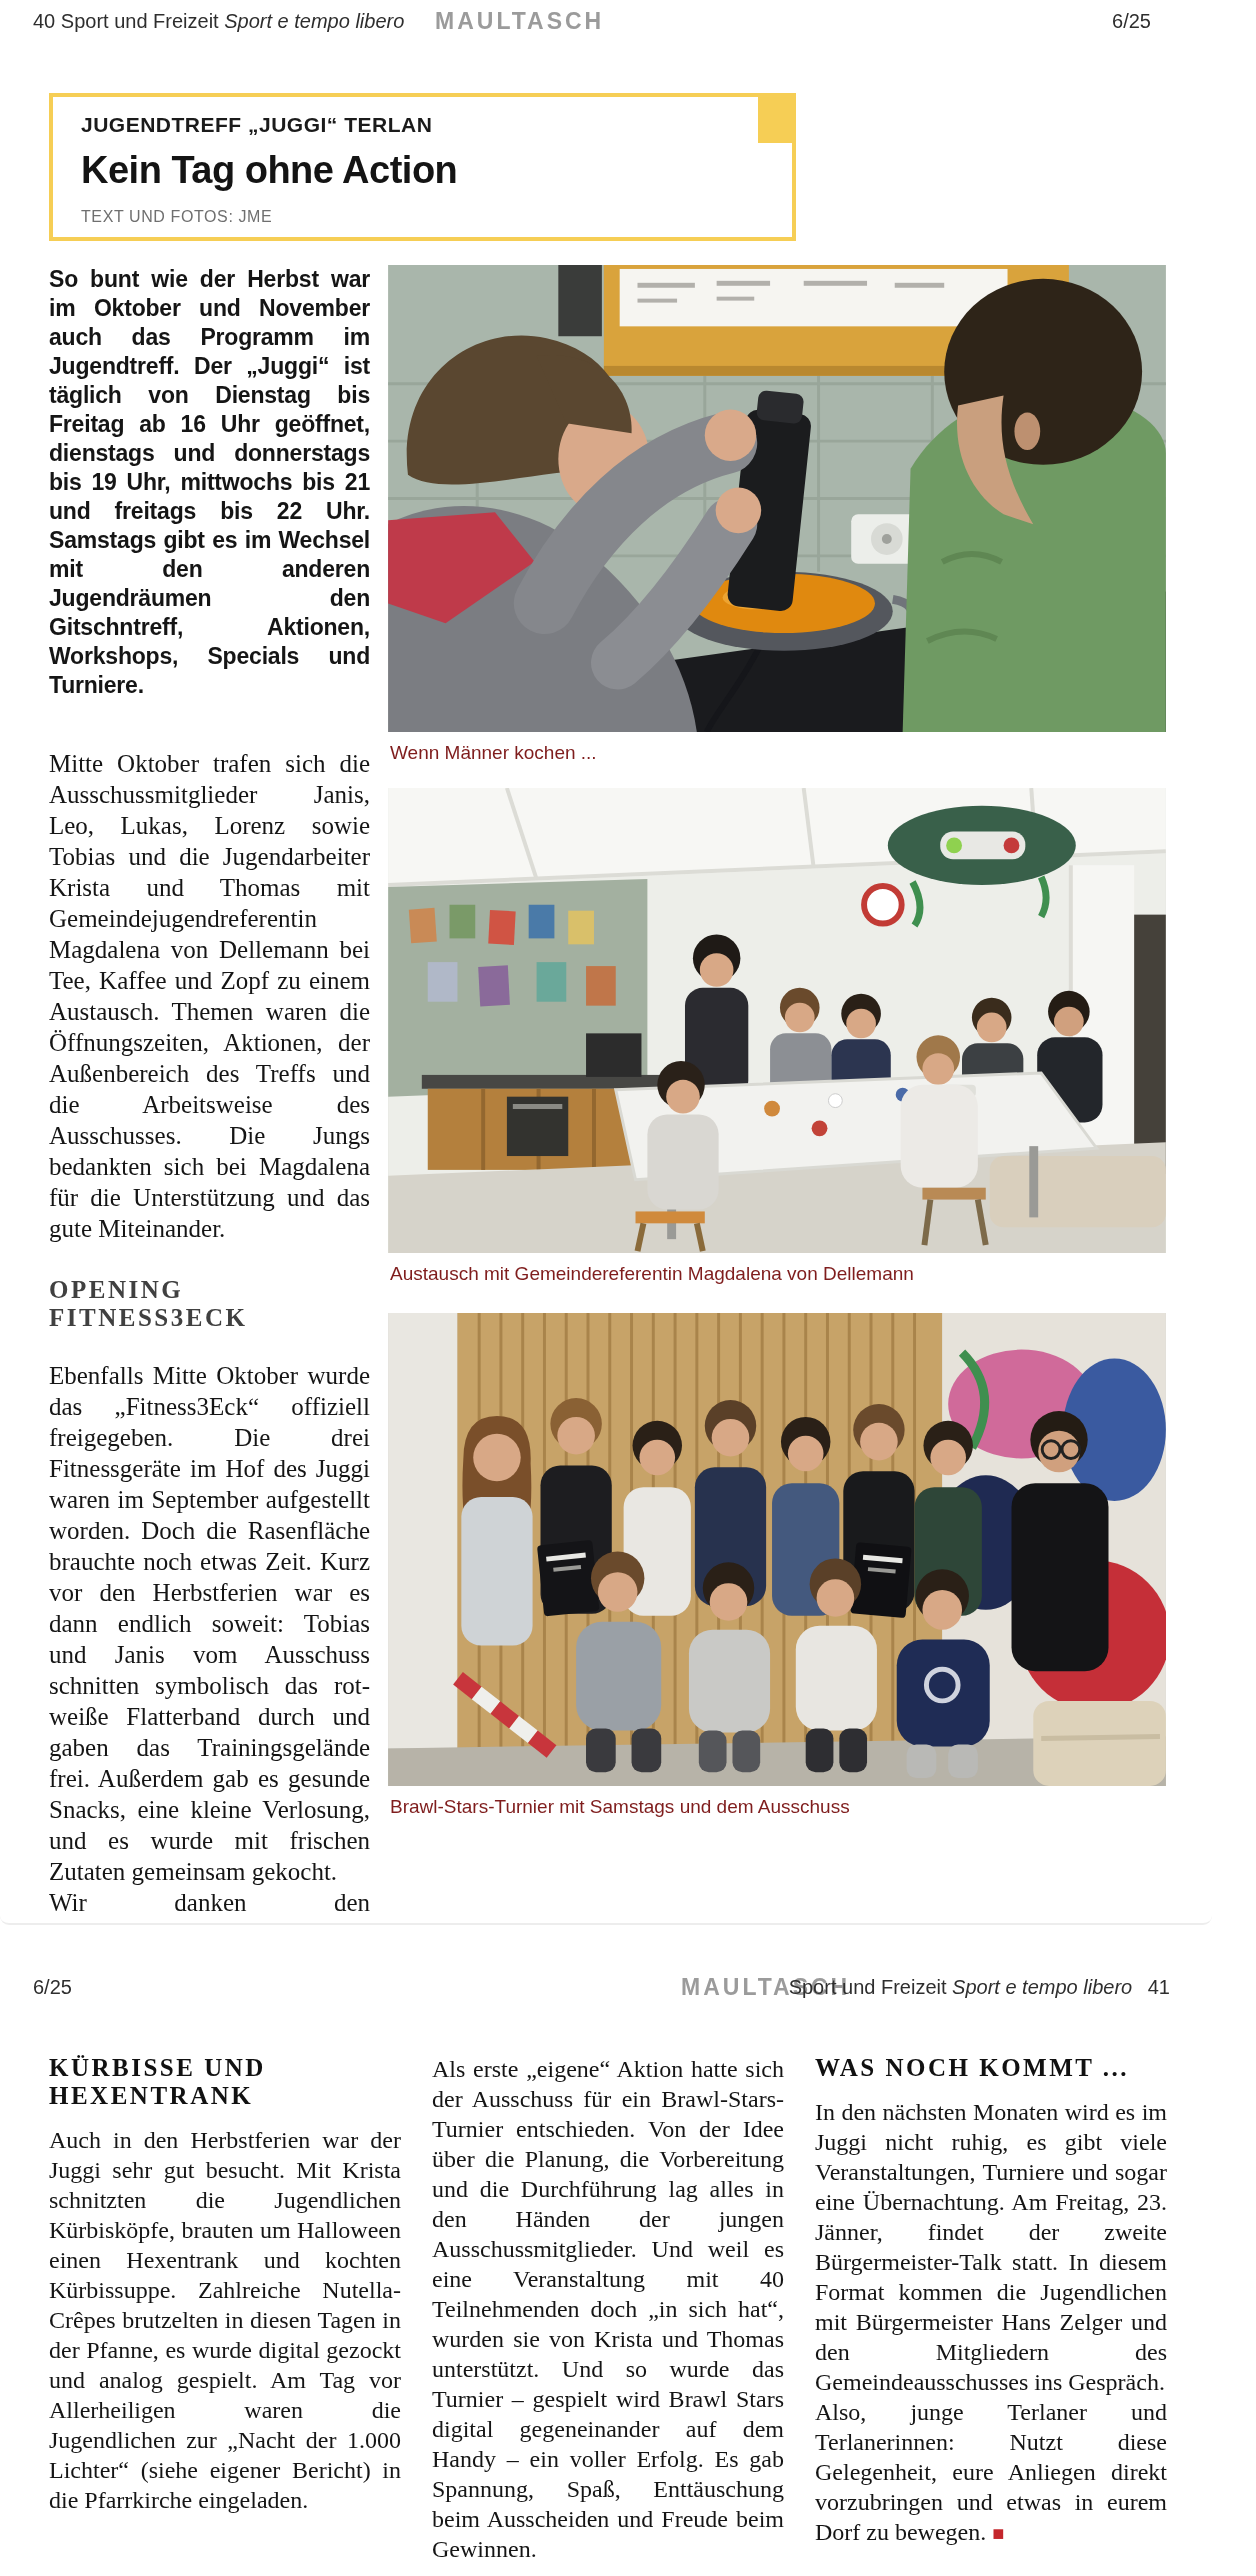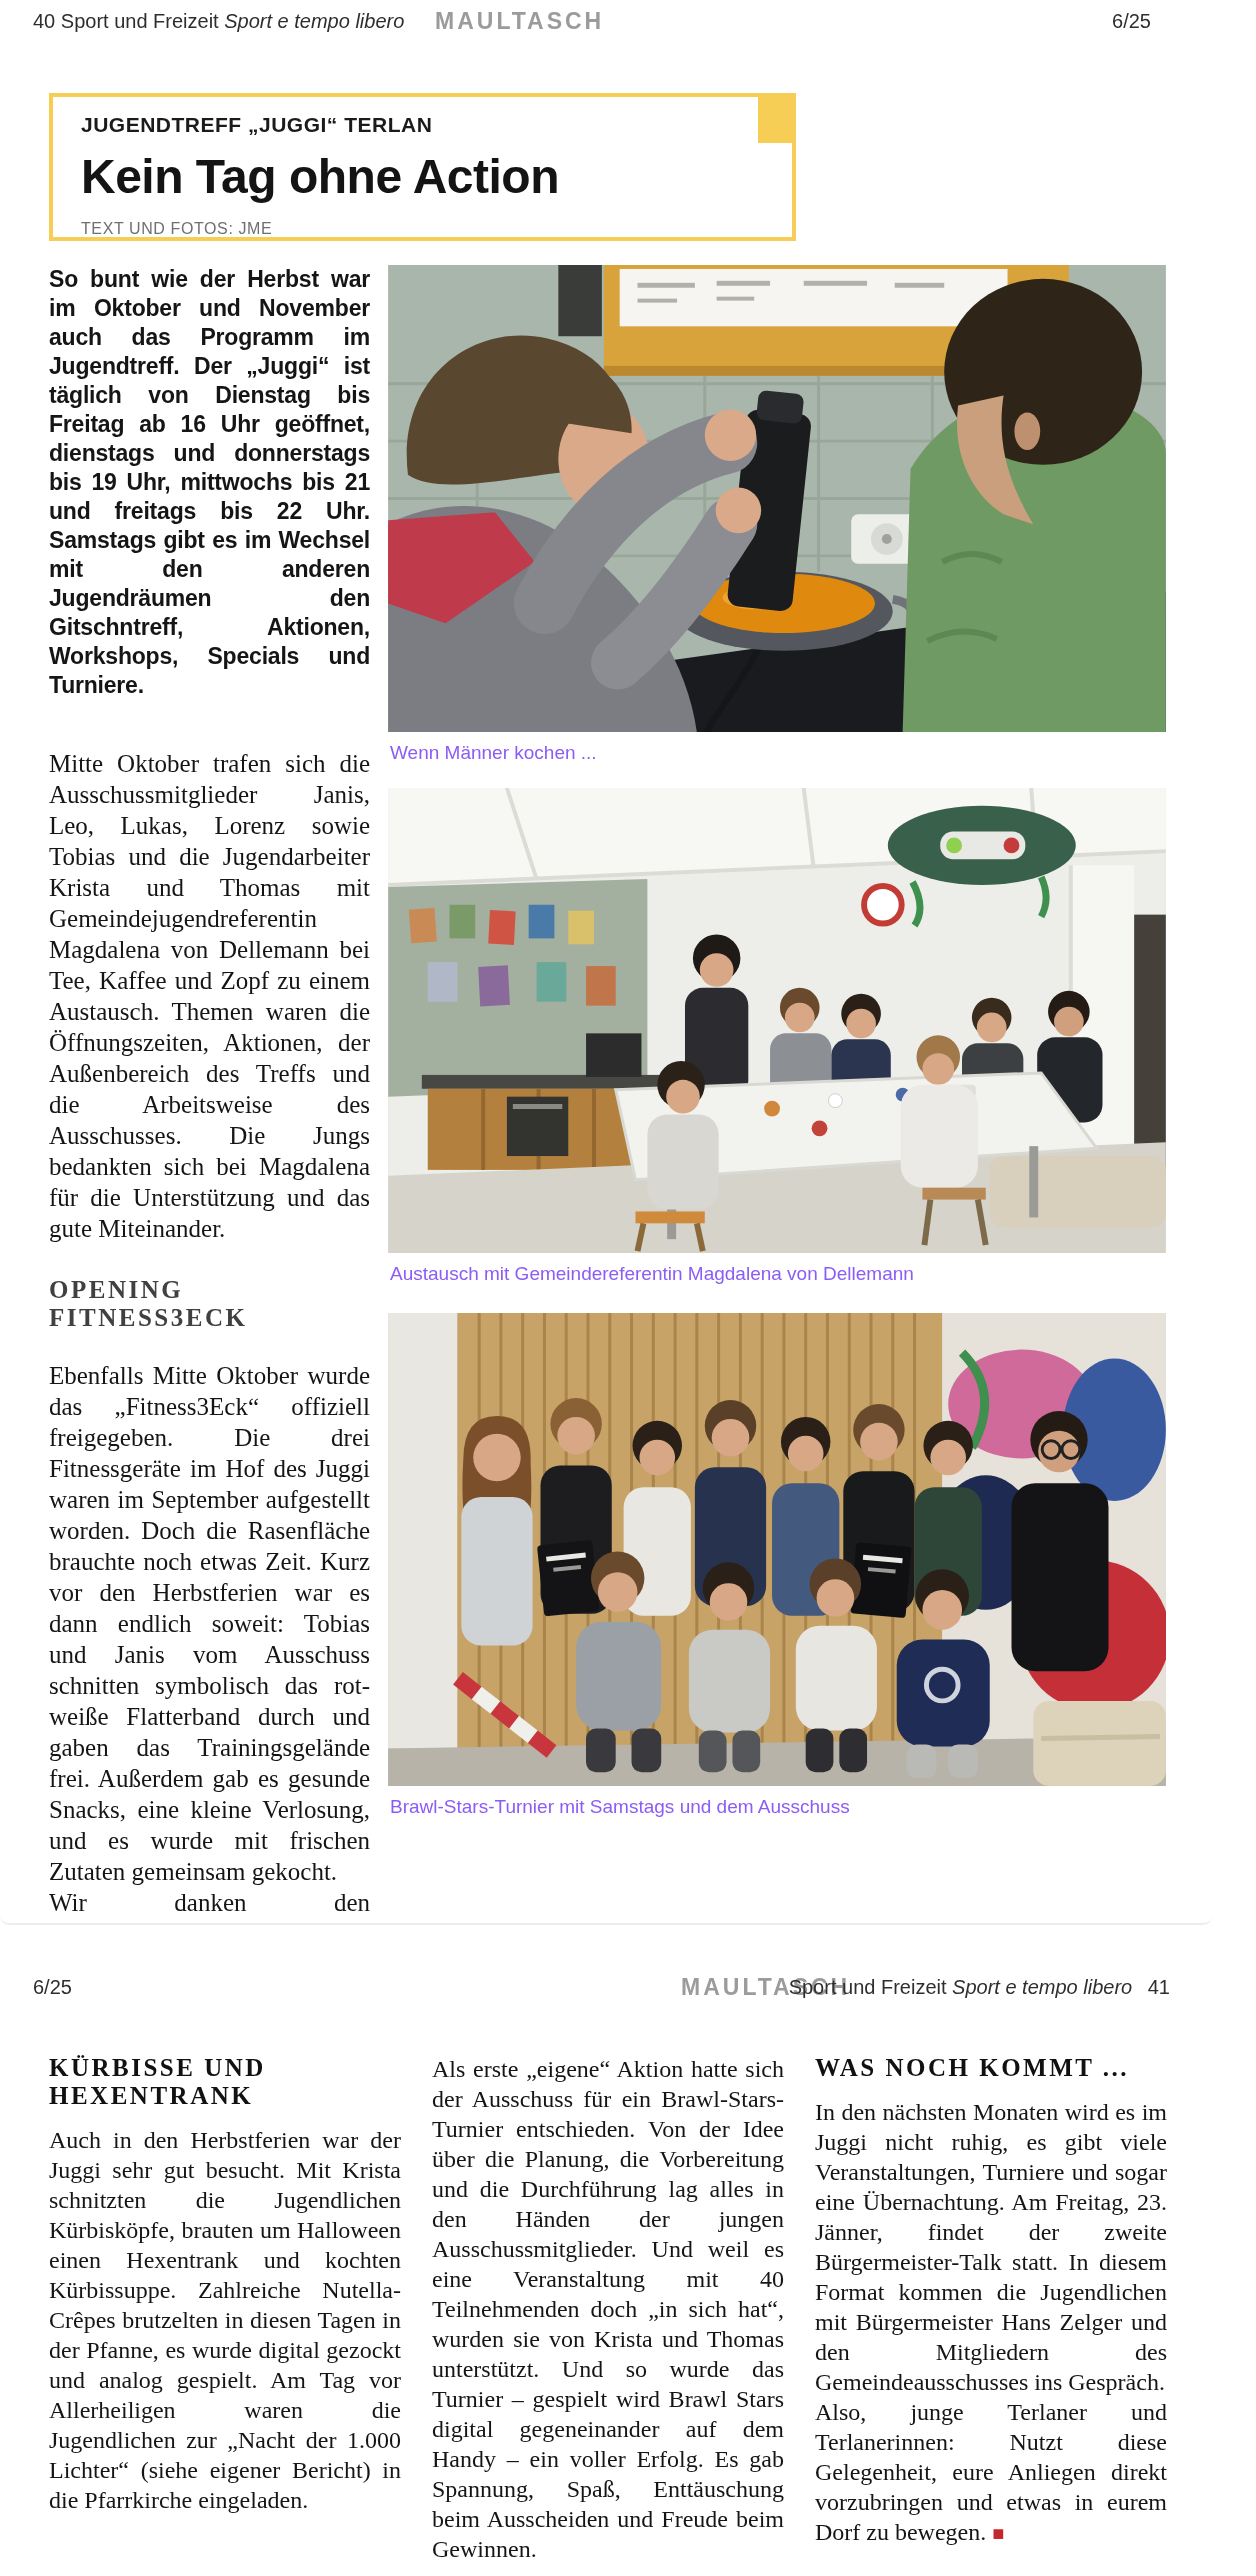--- a/index.html
+++ b/index.html
@@ -17,41 +17,41 @@
   .runhead .right{position:absolute;right:61px;top:10px;}
   #page2 .right{right:42px;}
   .ital{font-style:italic;}
   .pgnum{margin-left:10px;}
 
   
   .titlebox{position:relative;margin:49px 0 0 49px;width:747px;height:148px;box-sizing:border-box;
             border:4px solid #f6ce55;padding:16px 12px 0 28px;background:#fff;}
   .titlebox .cornersq{position:absolute;top:0;right:0;width:34px;height:46px;background:#f6ce55;}
   .kicker{font-size:21px;font-weight:bold;letter-spacing:0.5px;color:#1b1b1b;}
-  .headline{margin-top:12px;font-size:48px;font-weight:bold;letter-spacing:-0.5px;color:#141414;}
+  .headline{margin-top:12px;font-size:38px;font-weight:bold;letter-spacing:-0.5px;color:#141414;}
   .byline{margin-top:16px;font-size:16px;letter-spacing:0.6px;color:#6f6f6f;}
 
   
   .content1{display:flex;gap:18px;margin:24px 46px 0 49px;}
   .leftcol{width:366px;}
   .rightcol{width:778px;}
 
   .lead{font-size:23px;font-weight:bold;line-height:29px;text-align:justify;letter-spacing:-0.2px;
         margin:0 0 48px 0;hyphens:auto;}
   .serif{font-family:"Liberation Serif",serif;font-size:25px;line-height:31px;text-align:justify;
          margin:0;hyphens:auto;}
   .serif + .serif{margin-top:0;}
   .gap32{height:32px;}
   .serifhead{font-family:"Liberation Serif",serif;font-size:25px;font-weight:bold;letter-spacing:2.5px;
              color:#404040;margin:0;}
   .gap28{height:28px;}
 
   figure{margin:0;}
   .photo{display:block;width:778px;background:#dcdcd8;}
-  figcaption{font-size:19px;color:#8b5cf6;margin:10px 0 0 2px;}
+  figcaption{font-size:19px;color:#7f1d1d;margin:10px 0 0 2px;}
   .ph-gap1{margin-top:24px;}
   .ph-gap2{margin-top:28px;}
 
   
   .content2{display:flex;gap:31px;margin:44px 45px 0 49px;}
   .col{width:367px;}
   .serif2{font-family:"Liberation Serif",serif;font-size:24px;line-height:30px;text-align:justify;margin:0;hyphens:auto;}
   .colhead{font-family:"Liberation Serif",serif;font-size:25px;font-weight:bold;letter-spacing:2.5px;margin:0 0 15px 0;color:#111;}
   .endmark{color:#c4262c;font-size:20px;}
 </style>

